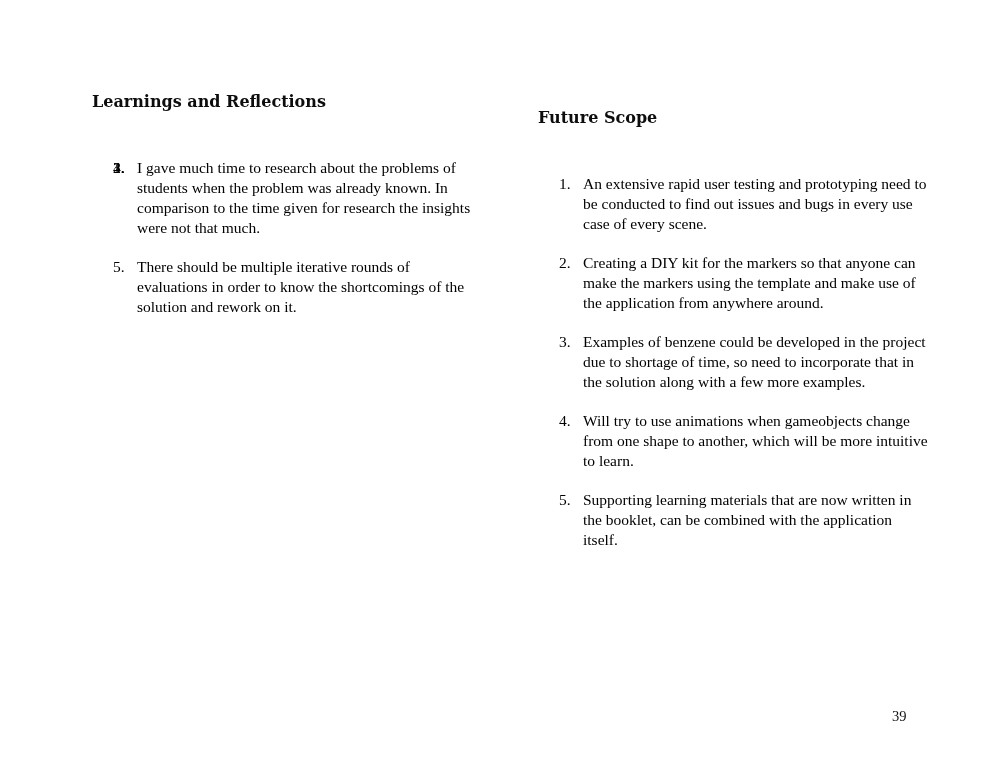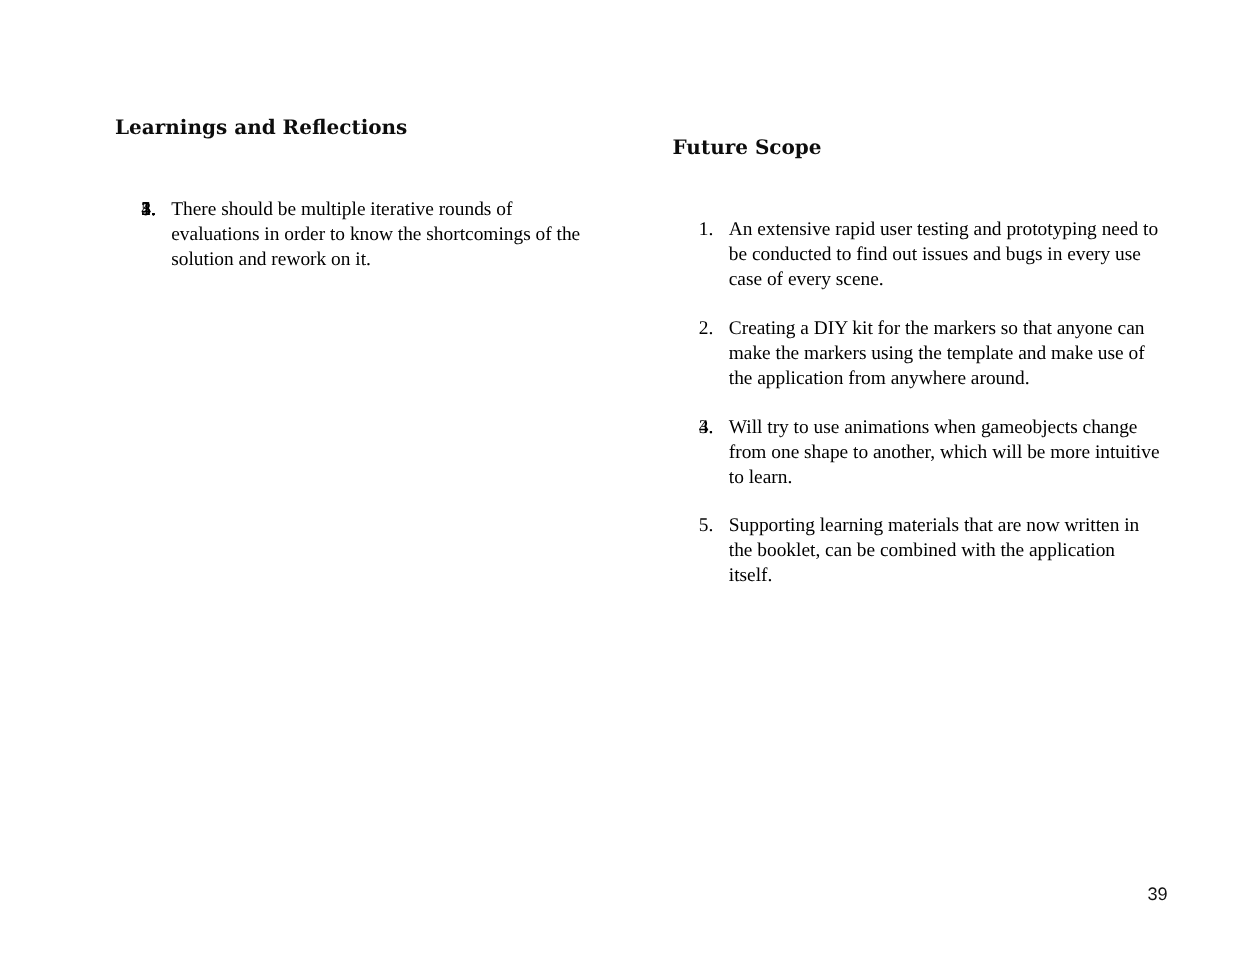--- a/index.html
+++ b/index.html
@@ -46,48 +46,47 @@
   }
   ol.items .num {
     position: absolute;
     left: 21px;
     top: 0;
   }
   .page-number {
     position: absolute;
     left: 892px;
     top: 708px;
-    font-family: Liberation Sans, sans-serif;
+    font-family: Liberation Serif, serif;
     font-size: 14.5px;
     color: #111111;
-    margin-left: 26px;
   }
 </style>
 </head>
 <body>
 
 <div class="page">
 
   <section class="section left">
     <h2 class="section-title">Learnings and Reflections</h2>
     <ol class="items">
         <li><span class="num">1.</span></li>
         <li><span class="num">2.</span></li>
         <li><span class="num">3.</span></li>
-        <li><span class="num">4.</span></li>
+        <li><span class="num">4.</span><span>I gave much time to research about the problems of students when the problem was already known. In comparison to the time given for research the insights were not that much.</span></li>
         <li><span class="num">5.</span><span>There should be multiple iterative rounds of evaluations in order to know the shortcomings of the solution and rework on it.</span></li>
       </ol>
   </section>
 
   <section class="section right">
     <h2 class="section-title">Future Scope</h2>
     <ol class="items">
         <li><span class="num">1.</span><span>An extensive rapid user testing and prototyping need to be conducted to find out issues and bugs in every use case of every scene.</span></li>
         <li><span class="num">2.</span><span>Creating a DIY kit for the markers so that anyone can make the markers using the template and make use of the application from anywhere around.</span></li>
-        <li><span class="num">3.</span></li>
+        <li><span class="num">3.</span><span>Examples of benzene could be developed in the project due to shortage of time, so need to incorporate that in the solution along with a few more examples.</span></li>
         <li><span class="num">4.</span><span>Will try to use animations when gameobjects change from one shape to another, which will be more intuitive to learn.</span></li>
         <li><span class="num">5.</span><span>Supporting learning materials that are now written in the booklet, can be combined with the application itself.</span></li>
       </ol>
   </section>
 
   <div class="page-number">39</div>
 
 </div>
 
 </body></html>

